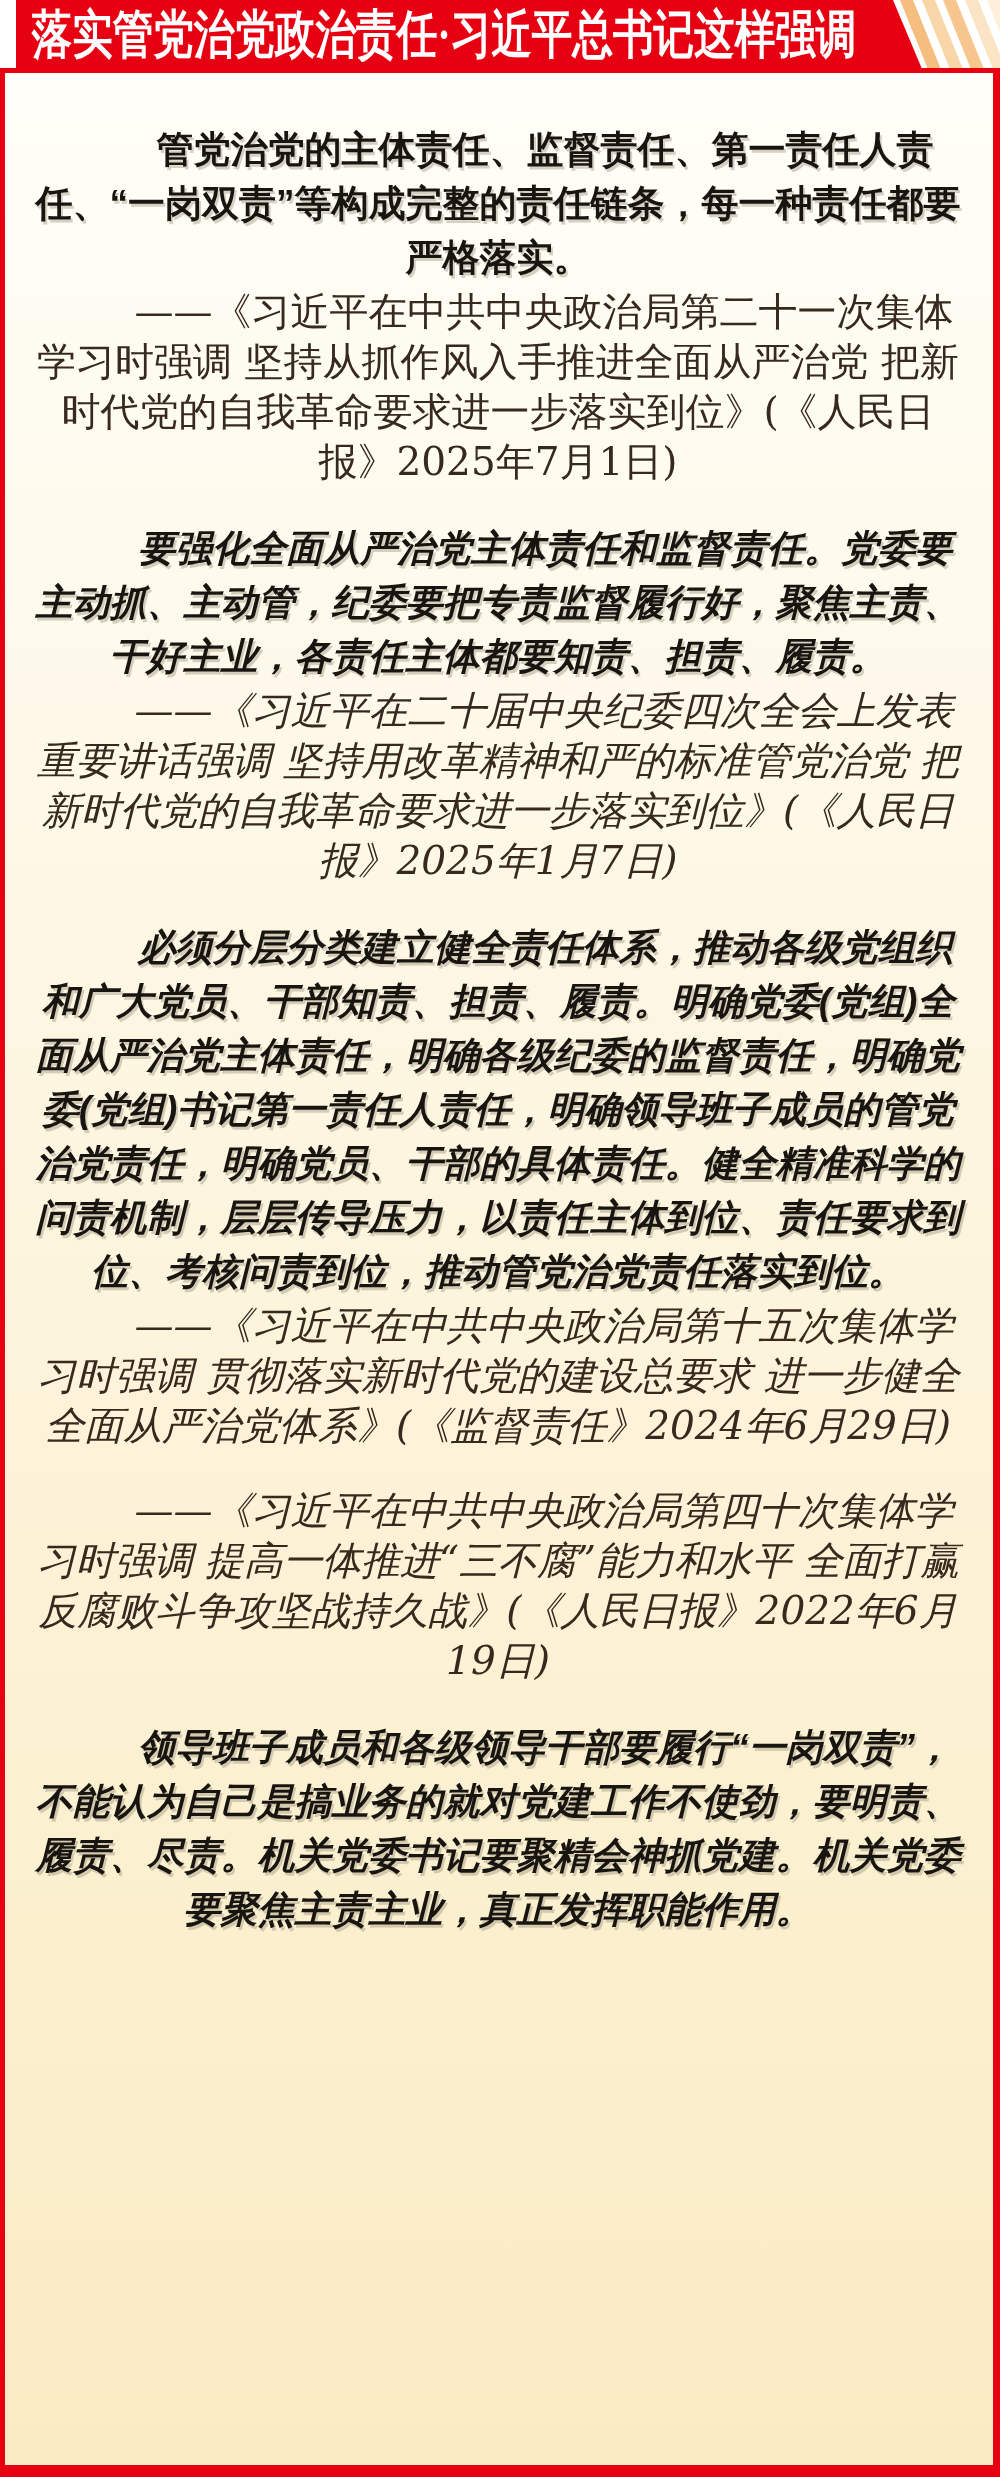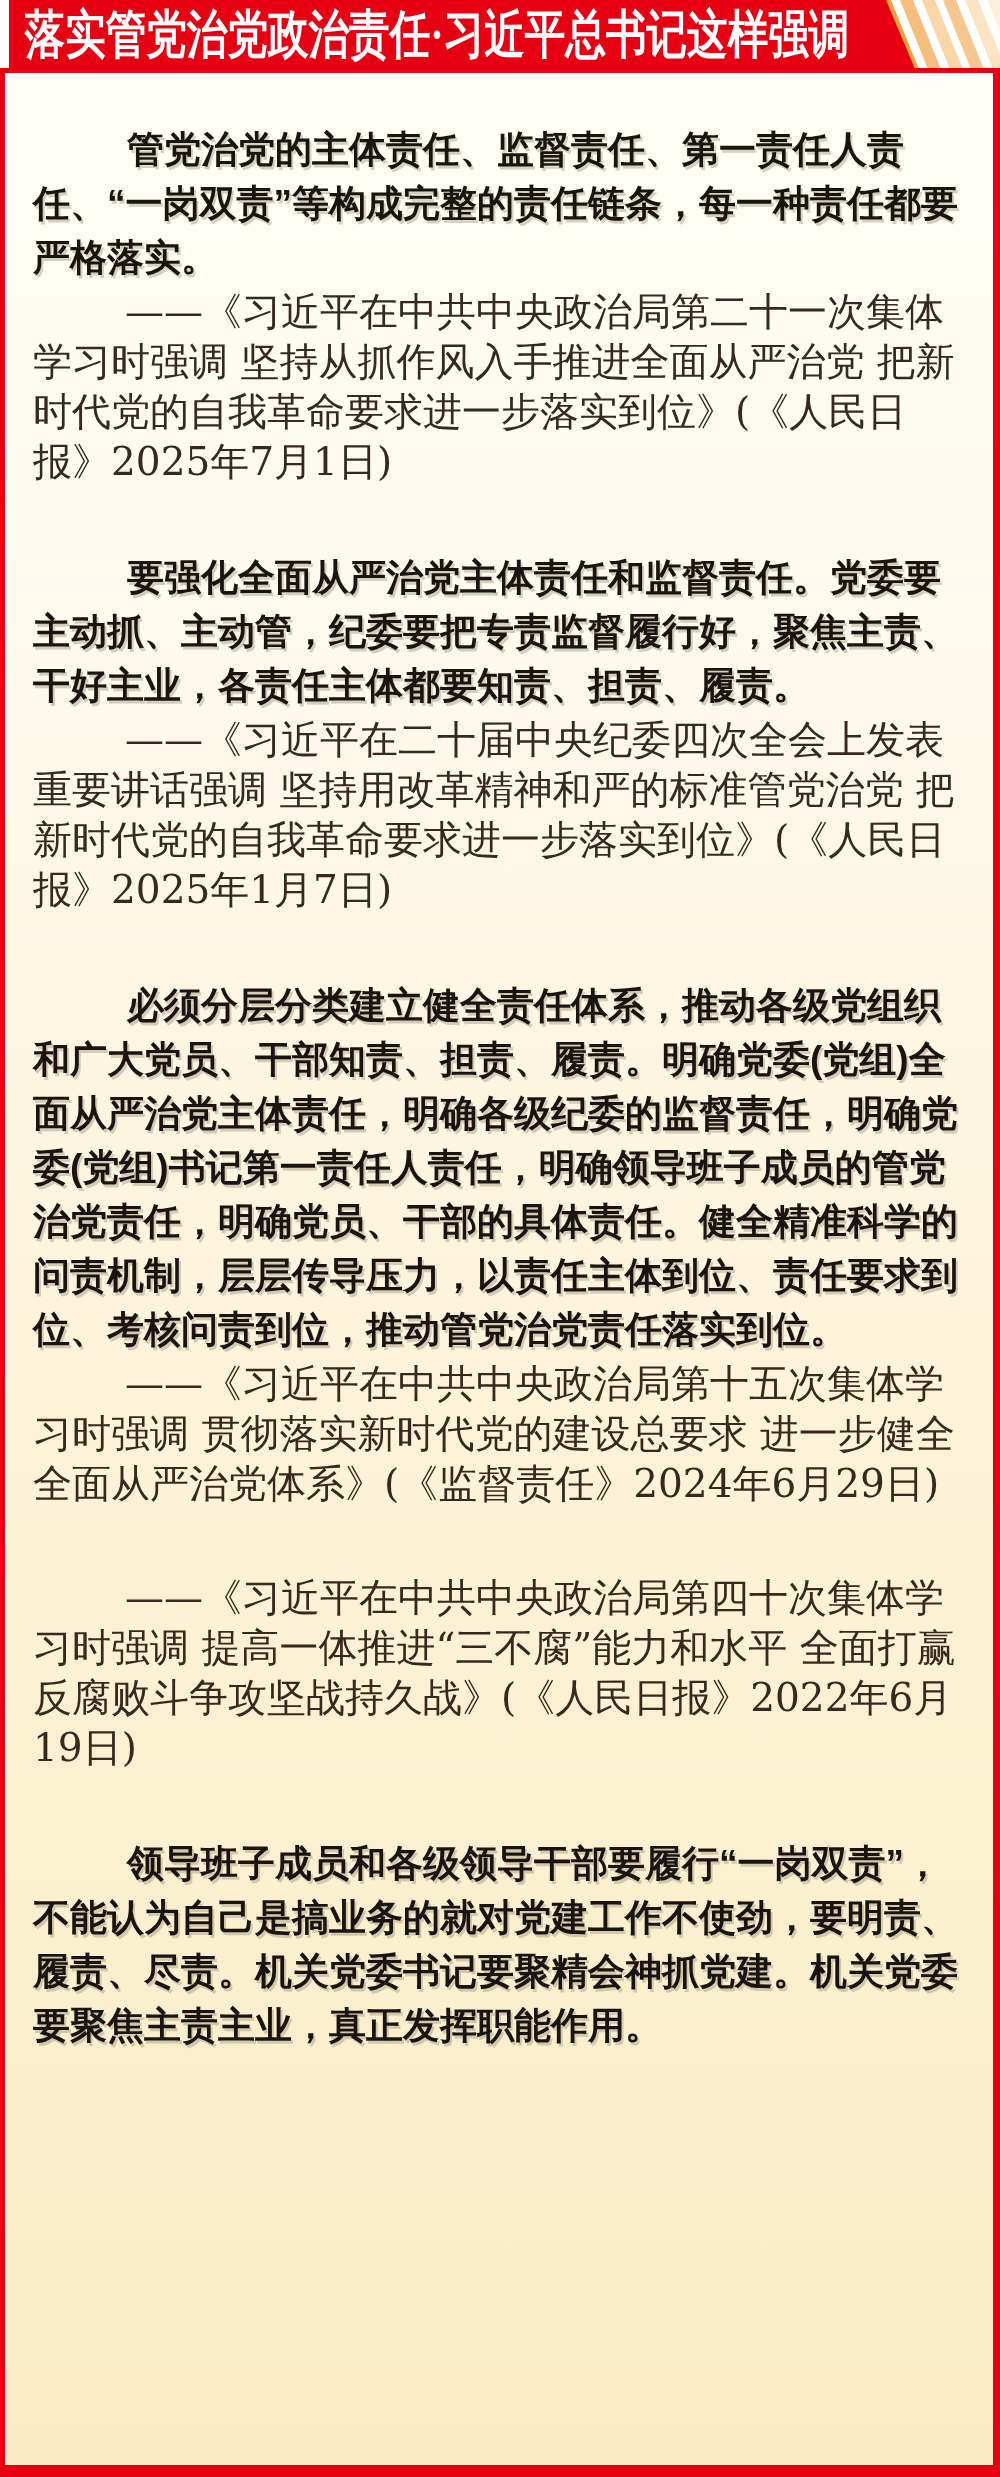--- a/index.html
+++ b/index.html
@@ -21,23 +21,24 @@
     position:absolute;
     left:0; right:0; top:68px; bottom:0;
     box-sizing:border-box;
     border:5px solid var(--red);
     border-left-width:5px;
     border-right-width:7px;
     border-bottom-width:12px;
     background:linear-gradient(180deg,#FFFEF8 0%,#FDF6E2 40%,#FBF0CF 75%,#FAEBC4 100%);
     padding:50px 30px 0 28px;
     overflow:hidden;
+    text-align:center;
   }
   .section{margin:0;}
-  .section + .section{margin-top:64px;}
+  .section + .section{margin-top:35px;font-style:italic;}
   .quote{
     margin:0;
     font-size:37px;
     line-height:54px;
     font-weight:bold;
     color:var(--ink);
     text-indent:94px;
     text-shadow:2px 3px 0 rgba(155,145,125,0.42);
     font-family:"Liberation Sans", sans-serif;
   }
@@ -45,21 +46,21 @@
     margin:2px 0 0 0;
     font-size:39px;
     line-height:50px;
     font-family:"DejaVu Serif", serif;
     color:var(--cite-ink);
     text-indent:92px;
   }
   
   .banner{
     position:absolute;
-    top:0; left:9px;
+    top:0; left:16px;
     width:906px; height:69px;
     background:var(--red);
     clip-path:polygon(0 0, 877px 0, 906px 100%, 0 100%);
     display:flex;
     align-items:flex-start;
     z-index:3;
   }
   .banner-title{
     color:#ffffff;
     font-family:"Liberation Serif", serif;

